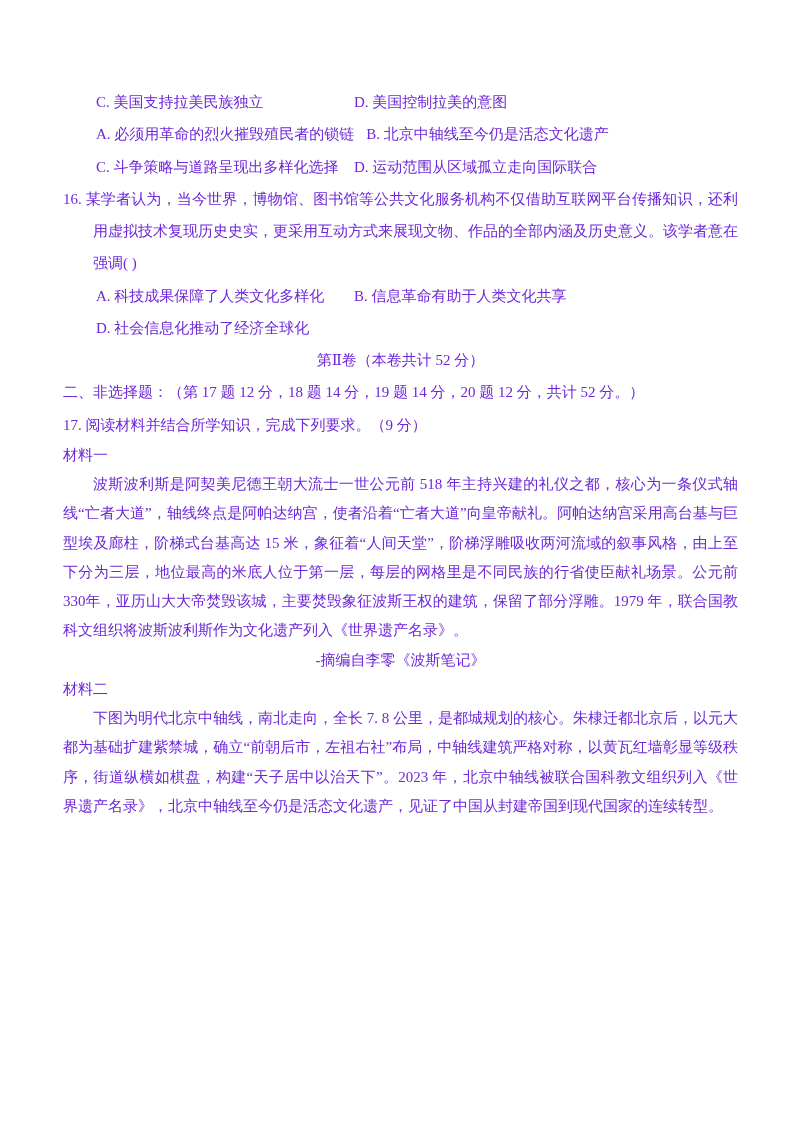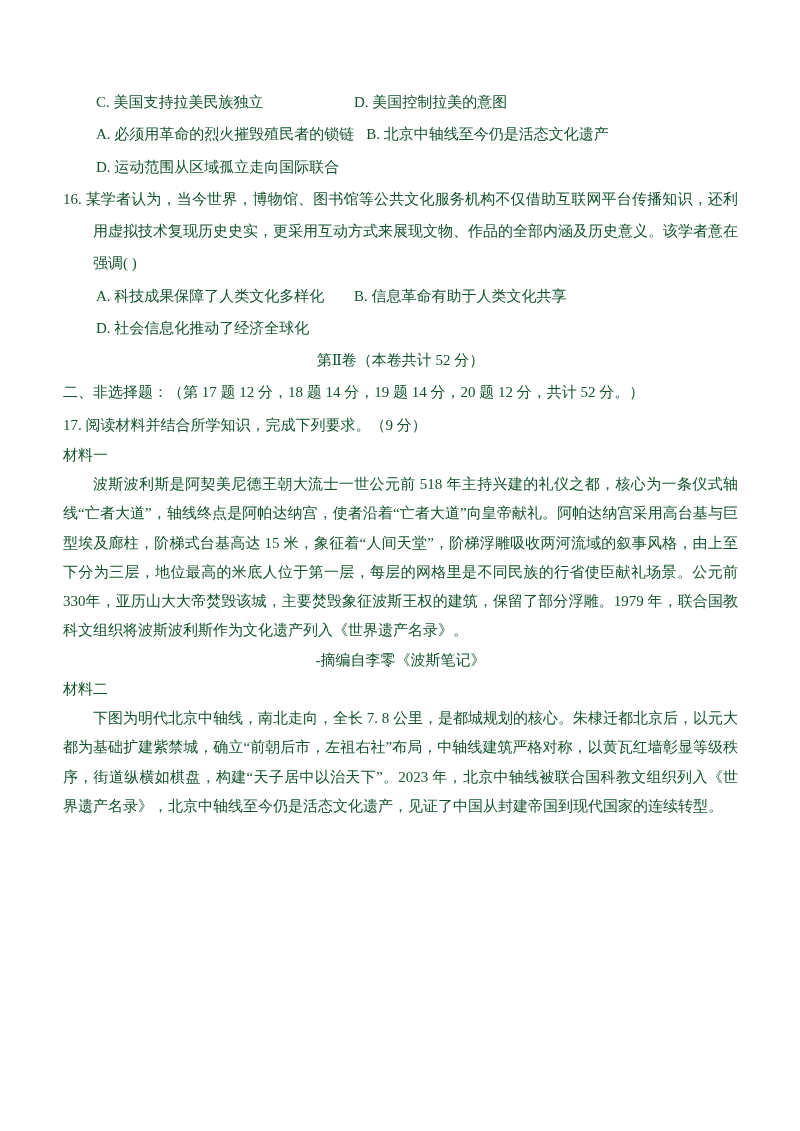--- a/index.html
+++ b/index.html
@@ -10,21 +10,21 @@
   .page {
     position: relative;
     width: 800px;
     height: 1131px;
     margin: 0 auto;
     background: #ffffff;
     box-sizing: border-box;
     padding: 86px 62px 40px 63px;
     font-family: "Liberation Serif", "DejaVu Serif", serif;
     font-size: 15px;
-    color: #14532d;
+    color: #6d28d9;
     overflow: hidden;
   }
   .qblock {
     line-height: 2.15;
     text-align: justify;
     margin: 0;
   }
   .hang {
     padding-left: 2em;
     text-indent: -2em;
@@ -72,20 +72,21 @@
     <span>D. 美国控制拉美的意图</span>
   </div>
 
 
   <div class="opts-row">
     <span class="cell-first">A. 必须用革命的烈火摧毁殖民者的锁链</span>
     <span>B. 北京中轴线至今仍是活态文化遗产</span>
   </div>
 
   <div class="opts-row">
+    <span class="cell-first">C. 斗争策略与道路呈现出多样化选择</span>
     <span>D. 运动范围从区域孤立走向国际联合</span>
   </div>
 
   <p class="qblock hang">16. 某学者认为，当今世界，博物馆、图书馆等公共文化服务机构不仅借助互联网平台传播知识，还利用虚拟技术复现历史史实，更采用互动方式来展现文物、作品的全部内涵及历史意义。该学者意在强调(  )</p>
 
   <div class="opts-row">
     <span class="cell-first">A. 科技成果保障了人类文化多样化</span>
     <span>B. 信息革命有助于人类文化共享</span>
   </div>
 

